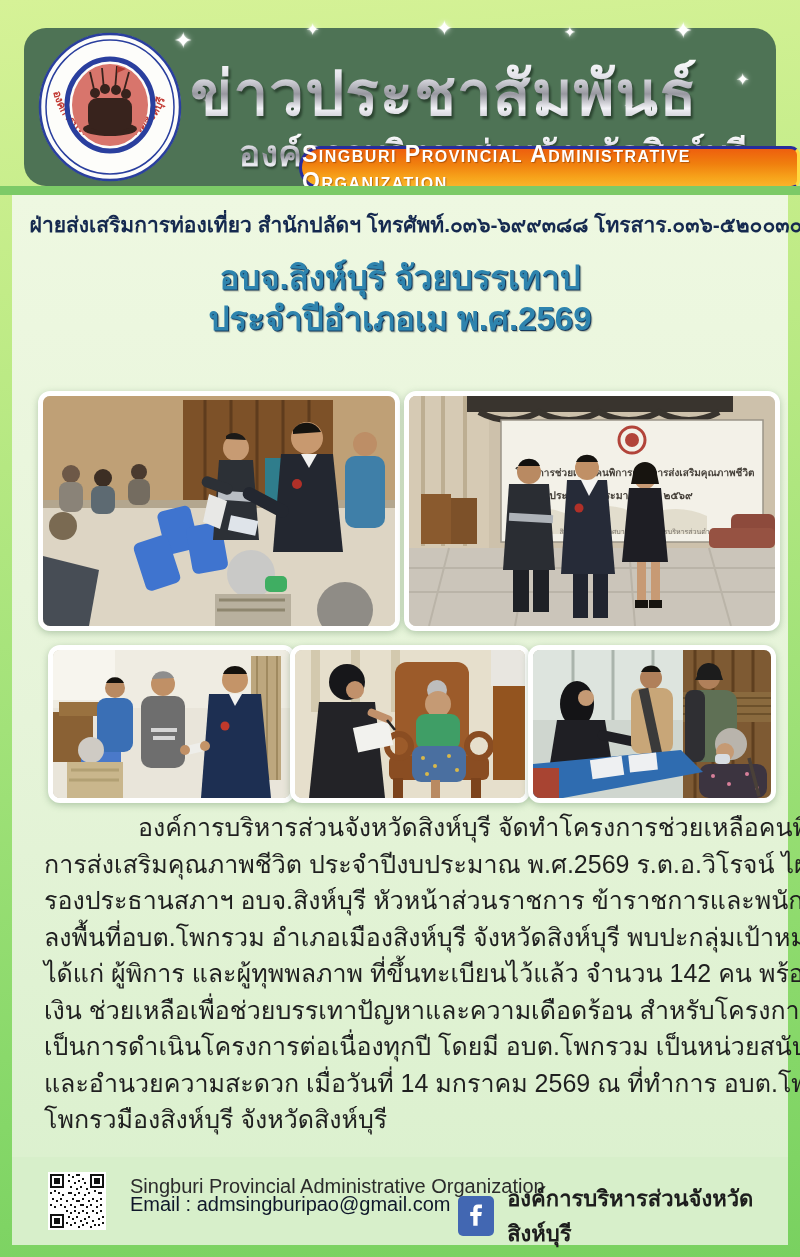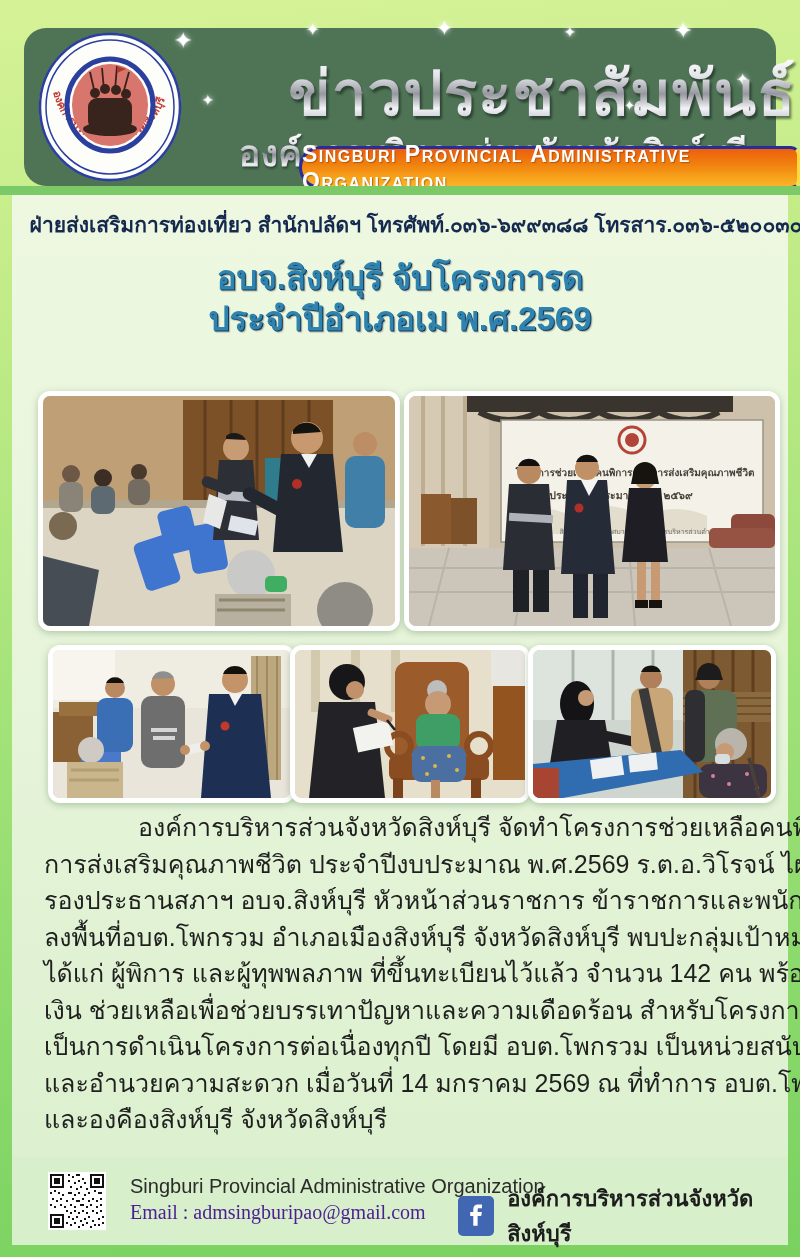--- a/index.html
+++ b/index.html
@@ -3,21 +3,21 @@
 <meta charset="utf-8">
 <style>
   html,body{margin:0;padding:0;background:#666;}
   .page{position:relative;width:800px;height:1257px;overflow:hidden;
         font-family:"Liberation Sans",sans-serif;
         background:linear-gradient(175deg,#d6f297 0%,#c2ec88 22%,#a2e279 55%,#85d768 85%,#79d160 100%);}
   
   .header-card{position:absolute;left:24px;top:28px;width:752px;height:158px;
                background:#4e7355;border-radius:22px;}
   .logo{position:absolute;left:38px;top:32px;width:144px;height:150px;}
-  .big-title{position:absolute;left:166px;top:26px;width:606px;text-align:right;
+  .big-title{position:absolute;left:166px;top:26px;width:606px;text-align:left;
              font-size:62px;font-weight:bold;letter-spacing:1px;line-height:80px;
              background:linear-gradient(180deg,#ffffff 4%,#e3e3ea 28%,#97979f 50%,#f2f2f7 68%,#aaaab4 92%);
              -webkit-background-clip:text;background-clip:text;color:transparent;
              filter:drop-shadow(2px 3px 1px rgba(15,30,18,.55));}
   .sub-title{position:absolute;left:166px;top:104px;width:606px;text-align:center;
              font-size:36px;font-weight:bold;line-height:44px;
              background:linear-gradient(180deg,#ffffff 6%,#d9d9e0 34%,#8f8f99 52%,#ececf2 74%,#b5b5c0 100%);
              -webkit-background-clip:text;background-clip:text;color:transparent;
              filter:drop-shadow(1px 2px 1px rgba(15,30,18,.55));}
   .sparkle{position:absolute;color:#ffffff;text-shadow:0 0 6px rgba(255,255,255,.95),0 0 2px #fff;pointer-events:none;}
@@ -48,21 +48,21 @@
   #photo5{left:516px;top:450px;width:238px;height:148px;}
   
   .body-text{position:absolute;left:32px;top:614px;width:714px;font-size:25px;
              line-height:36.5px;color:#1f1f1f;}
   .body-text .line{white-space:nowrap;}
   .body-text .line.indent{padding-left:94px;}
   
   .footer{position:absolute;left:0;top:962px;width:776px;height:88px;background:#d7efca;}
   .qr{position:absolute;left:36px;top:15px;width:58px;height:58px;}
   .footer-org{position:absolute;left:118px;top:18px;font-size:20px;color:#2b2b2b;}
-  .footer-email{position:absolute;left:118px;top:44px;font-size:20px;color:#4c1d95;font-family:Liberation Serif, serif;}
+  .footer-email{position:absolute;left:118px;top:36px;font-size:20px;color:#0f172a;}
   .fb{position:absolute;left:446px;top:24px;display:flex;align-items:center;gap:13px;}
   .fb-icon{width:40px;height:40px;background:#4267B2;border-radius:5px;}
   .fb-label{font-size:22px;font-weight:bold;color:#1d1d1d;}
 </style>
 </head>
 <body>
 
 <div class="page">
 
   <div class="header-card">
@@ -112,21 +112,21 @@
     <span>Singburi Provincial Administrative Organization</span>
   </div>
 
   <div class="divider"></div>
 
   <div class="panel">
 
     <div class="contact">ฝ่ายส่งเสริมการท่องเที่ยว สำนักปลัดฯ โทรศัพท์.๐๓๖-๖๙๙๓๘๘ โทรสาร.๐๓๖-๕๒๐๐๓๐</div>
 
     <div class="headline">
-      <div>อบจ.สิงห์บุรี จับโครงการด</div>
+      <div>อบจ.สิงห์บุรี จัวยบรรเทาป</div>
       <div>ประจำปีอำเภอเม พ.ศ.2569</div>
     </div>
 
     <div class="photo" id="photo1">
       <svg viewBox="0 0 352 230" preserveAspectRatio="none">
         <rect width="352" height="110" fill="#bfa076"></rect>
         <rect x="140" y="4" width="150" height="104" fill="#7d5128"></rect>
         <g stroke="#5f3c1d" stroke-width="3">
           <line x1="162" y1="4" x2="162" y2="108"></line>
             <line x1="188" y1="4" x2="188" y2="108"></line>
@@ -325,21 +325,21 @@
 
     <div class="body-text">
       <div class="line indent">องค์การบริหารส่วนจังหวัดสิงห์บุรี จัดทำโครงการช่วยเหลือคนพิการด้าน</div>
       <div class="line">การส่งเสริมคุณภาพชีวิต ประจำปีงบประมาณ พ.ศ.2569  ร.ต.อ.วิโรจน์ ไผ่ชู</div>
       <div class="line">รองประธานสภาฯ อบจ.สิงห์บุรี หัวหน้าส่วนราชการ ข้าราชการและพนักงาน ในสังกัดฯ</div>
       <div class="line">ลงพื้นที่อบต.โพกรวม อำเภอเมืองสิงห์บุรี จังหวัดสิงห์บุรี พบปะกลุ่มเป้าหมาย</div>
       <div class="line">ได้แก่ ผู้พิการ และผู้ทุพพลภาพ ที่ขึ้นทะเบียนไว้แล้ว จำนวน 142 คน พร้อมส่งมอบ</div>
       <div class="line">เงิน ช่วยเหลือเพื่อช่วยบรรเทาปัญหาและความเดือดร้อน สำหรับโครงการดังกล่าว</div>
       <div class="line">เป็นการดำเนินโครงการต่อเนื่องทุกปี โดยมี อบต.โพกรวม เป็นหน่วยสนับสนุน</div>
       <div class="line">และอำนวยความสะดวก เมื่อวันที่ 14 มกราคม 2569 ณ ที่ทำการ อบต.โพกรวม</div>
-      <div class="line">และองคืองสิงห์บุรี จังหวัดสิงห์บุรี</div>
+      <div class="line">โพกรวมืองสิงห์บุรี จังหวัดสิงห์บุรี</div>
     </div>
 
     <div class="footer">
       <div class="qr">
         <svg viewBox="0 0 29 29">
           <rect width="29" height="29" fill="#ffffff"></rect>
           <g fill="#111111">
             <rect x="1" y="1" width="7" height="7"></rect>
               <rect x="21" y="1" width="7" height="7"></rect>
               <rect x="1" y="21" width="7" height="7"></rect>

